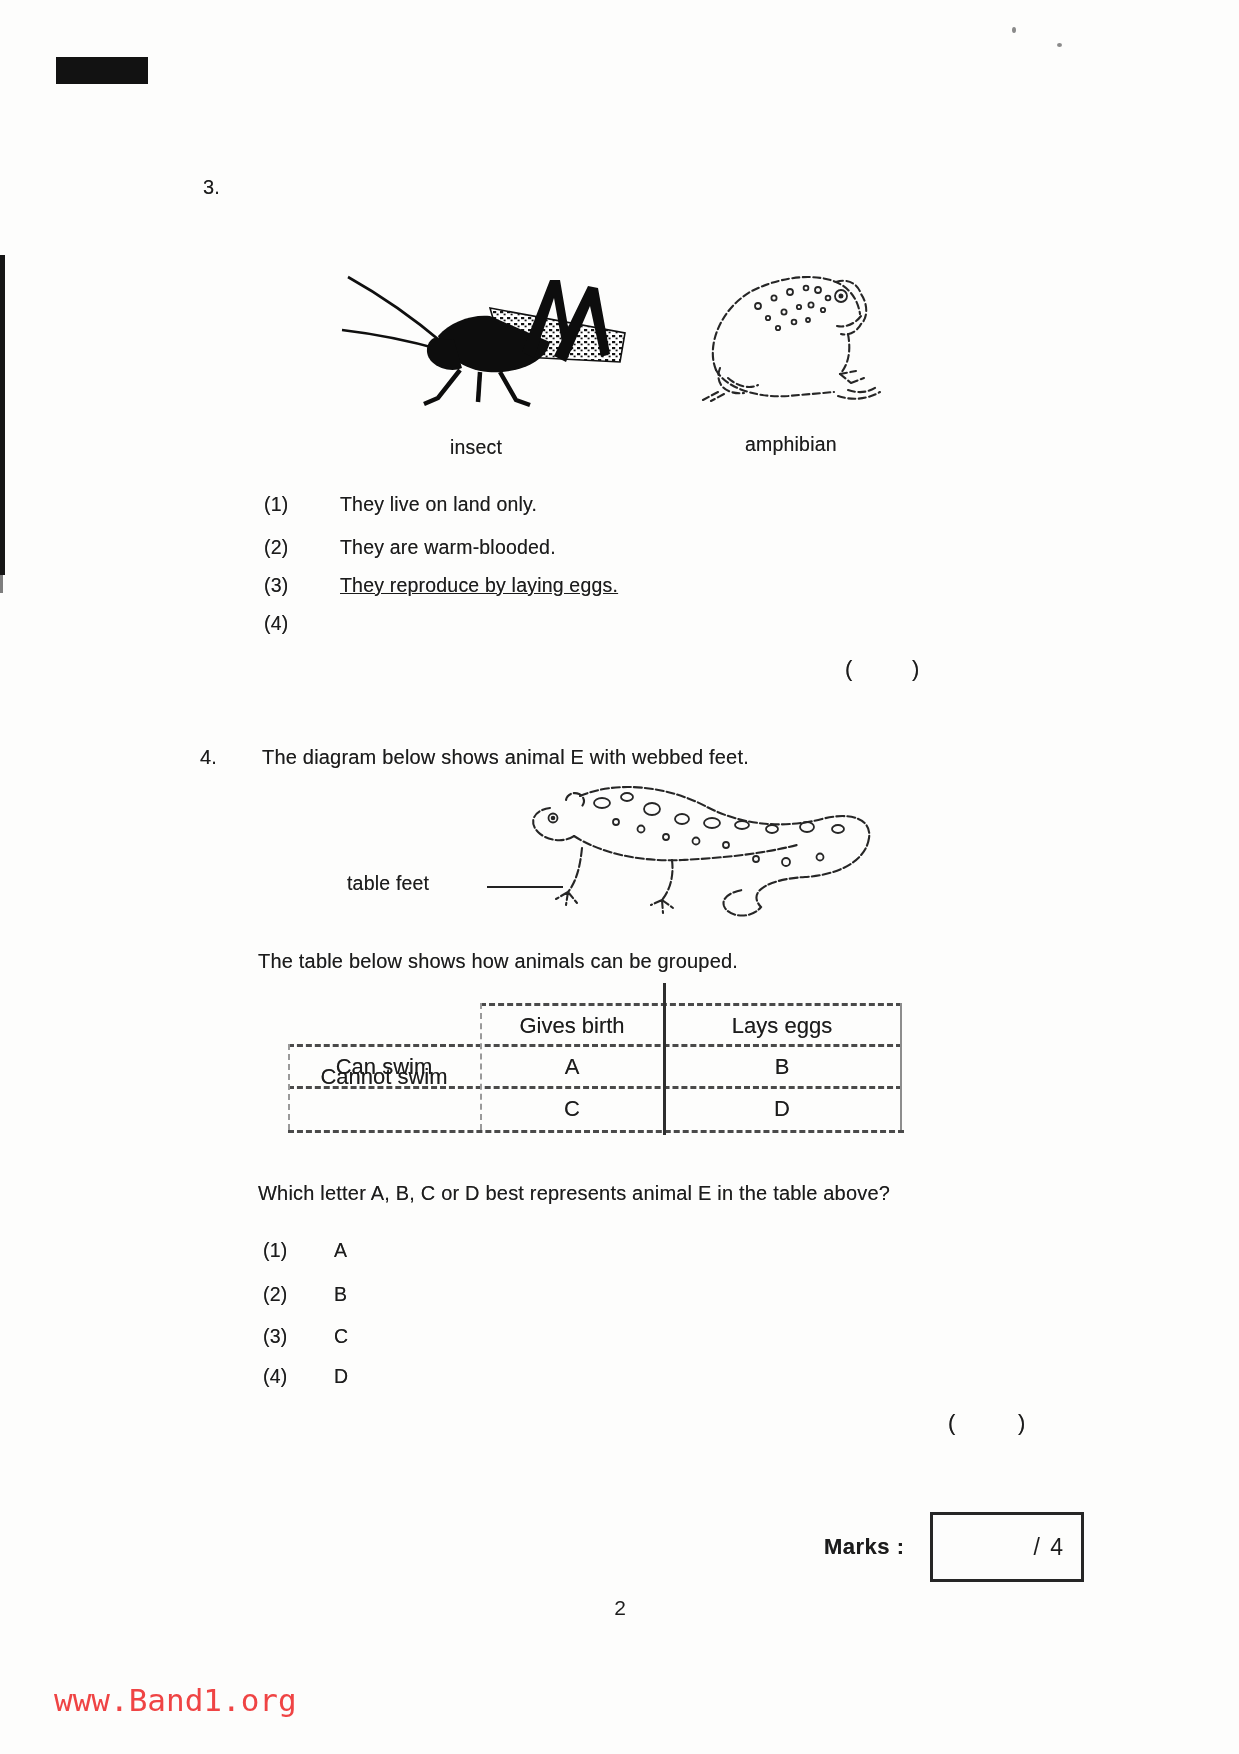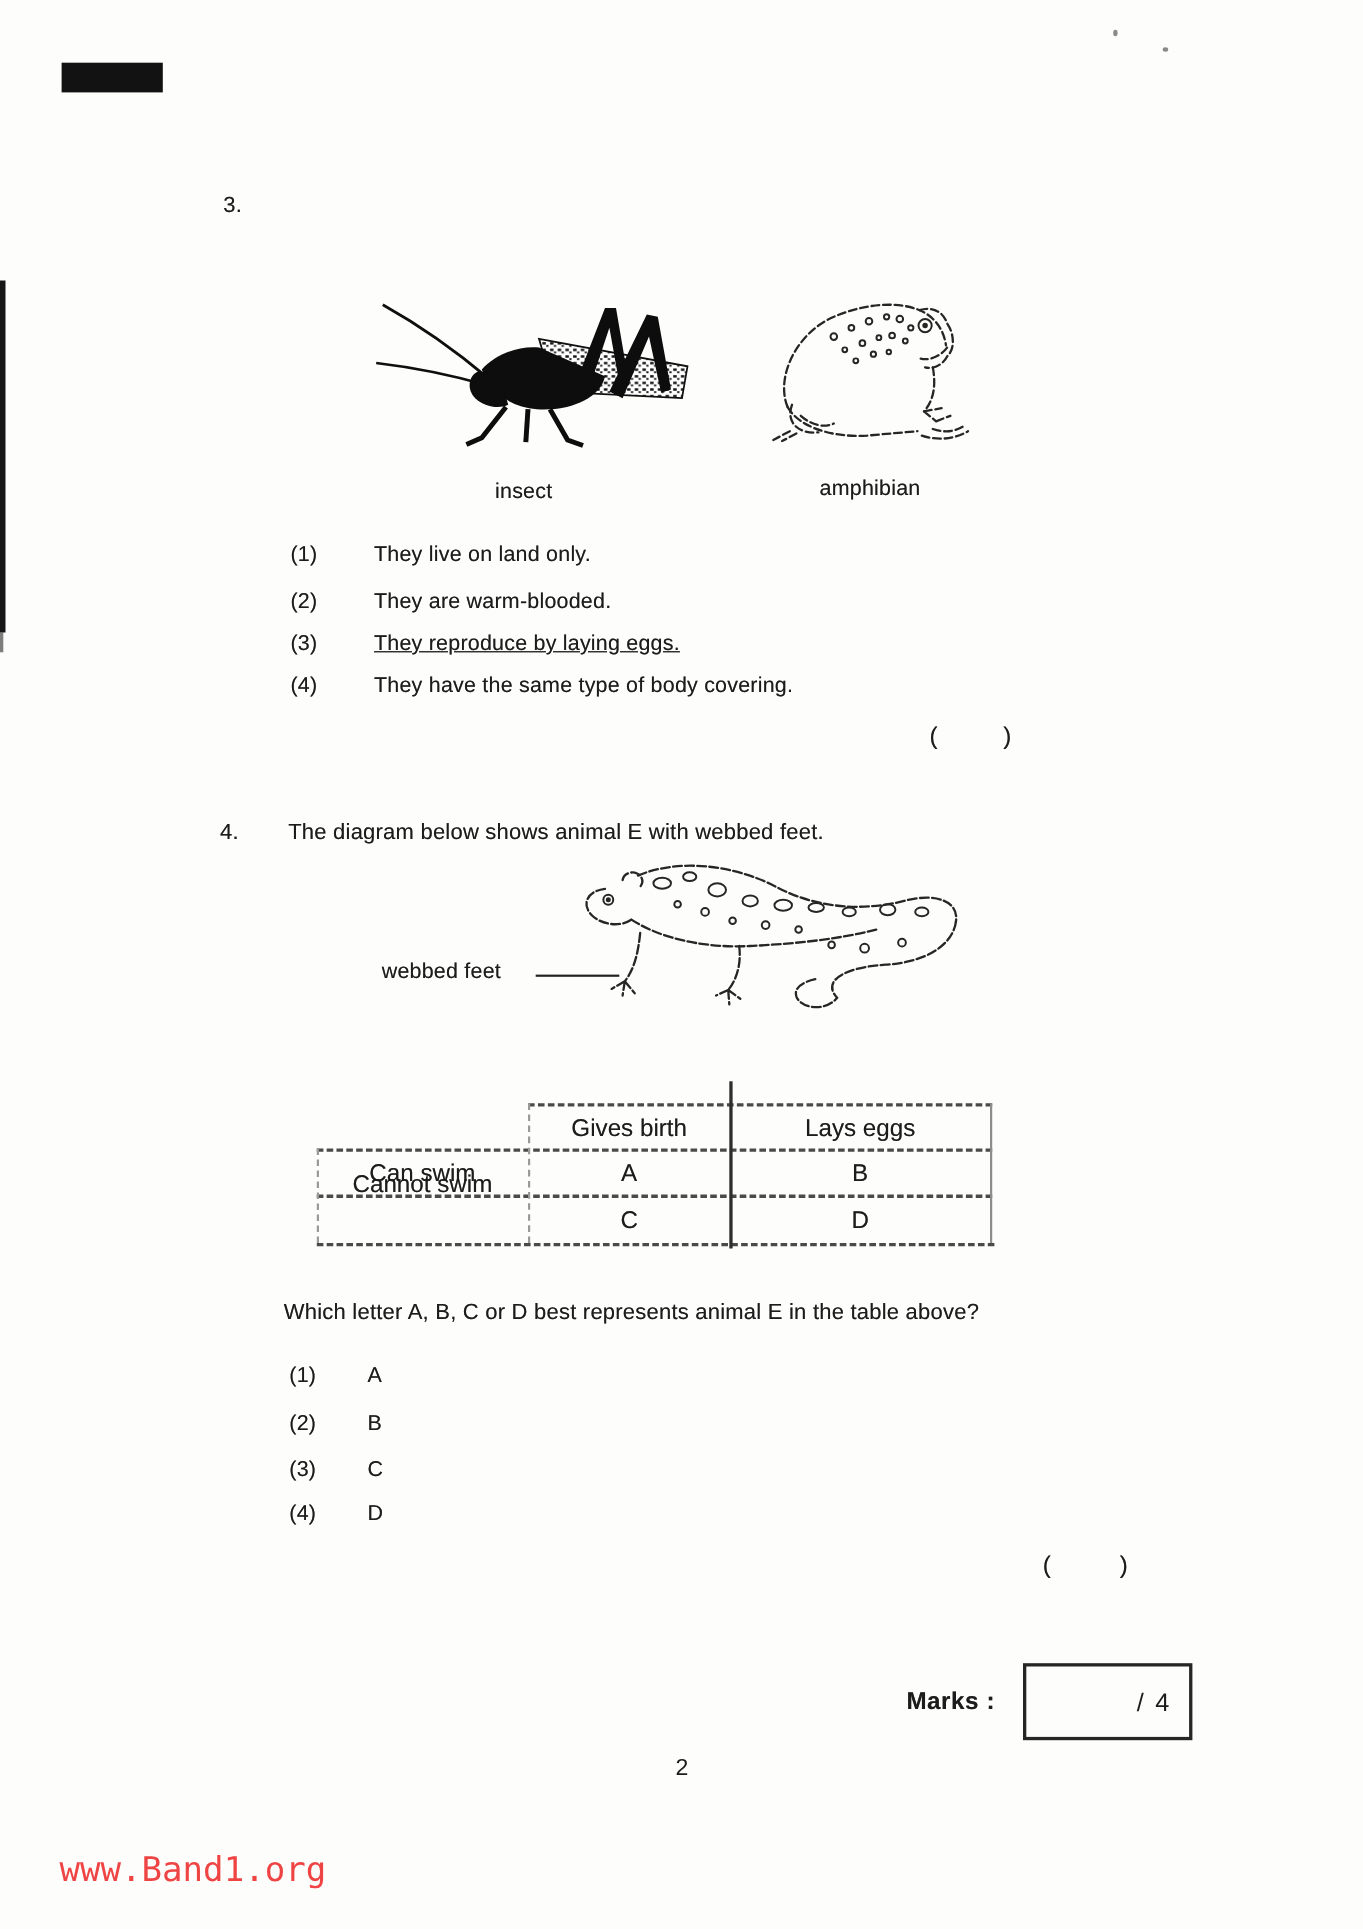--- a/index.html
+++ b/index.html
@@ -109,21 +109,20 @@
   <div class="abs txt figlabel" style="left:450px;top:436px;width:76px;">insect</div>
   <div class="abs txt figlabel" style="left:745px;top:433px;width:110px;">amphibian</div>
 
   <div class="abs txt optnum" style="left:264px;top:493px;">(1)</div>
   <div class="abs txt opttext" style="left:340px;top:493px;">They live on land only.</div>
   <div class="abs txt optnum" style="left:264px;top:536px;">(2)</div>
   <div class="abs txt opttext" style="left:340px;top:536px;text-align:right;">They are warm-blooded.</div>
   <div class="abs txt optnum" style="left:264px;top:574px;">(3)</div>
   <div class="abs txt opttext" style="left:340px;top:574px;text-decoration:underline;">They reproduce by laying eggs.</div>
   <div class="abs txt optnum" style="left:264px;top:612px;">(4)</div>
-  <div class="abs txt opttext" style="left:340px;top:612px;">They have the same type of body covering.</div>
 
   <div class="abs txt bracket" style="left:845px;top:656px;">(</div>
   <div class="abs txt bracket" style="left:912px;top:656px;">)</div>
 
   <div class="abs txt qnum" style="left:200px;top:746px;">4.</div>
   <div class="abs txt" style="left:262px;top:746px;">The diagram below shows animal E with webbed feet.</div>
 
   <svg class="abs" style="left:520px;top:766px;" width="362" height="164" viewBox="0 0 362 164" aria-label="animal E with webbed feet">
     <g stroke="#262626" stroke-width="2.1" fill="none" stroke-linecap="round" stroke-dasharray="8 3">
       <path d="M30,42 C14,44 8,56 18,66 C27,75 44,77 54,70"></path>
@@ -150,23 +149,24 @@
         <circle cx="121" cy="63" r="3.5"></circle>
         <circle cx="146" cy="71" r="3"></circle>
       <circle cx="176" cy="75" r="3.5"></circle>
         <circle cx="206" cy="79" r="3"></circle>
         <circle cx="236" cy="93" r="3"></circle>
       <circle cx="266" cy="96" r="4"></circle>
         <circle cx="300" cy="91" r="3.5"></circle>
     </g>
   </svg>
 
-  <div class="abs txt" style="left:347px;top:872px;font-size:19.5px;">webbed feet</div>
+  <div class="abs txt" style="left:347px;top:872px;font-size:19.5px;">table feet</div>
   <div class="abs leader" style="left:487px;top:886px;width:76px;"></div>
 
+  <div class="abs txt" style="left:258px;top:950px;">The table below shows how animals can be grouped.</div>
 
   <div>
     <div class="abs hline dashed" style="left:480px;top:1003px;width:422px;"></div>
     <div class="abs hline dashed" style="left:288px;top:1044px;width:614px;"></div>
     <div class="abs hline dashed" style="left:288px;top:1086px;width:614px;"></div>
     <div class="abs hline dashed" style="left:288px;top:1130px;width:616px;"></div>
     <div class="abs vline-light" style="left:288px;top:1044px;height:86px;"></div>
     <div class="abs vline-light" style="left:480px;top:1003px;height:127px;"></div>
     <div class="abs vline-dark" style="left:663px;top:983px;height:152px;"></div>
     <div class="abs vline-mid" style="left:900px;top:1003px;height:127px;"></div>

